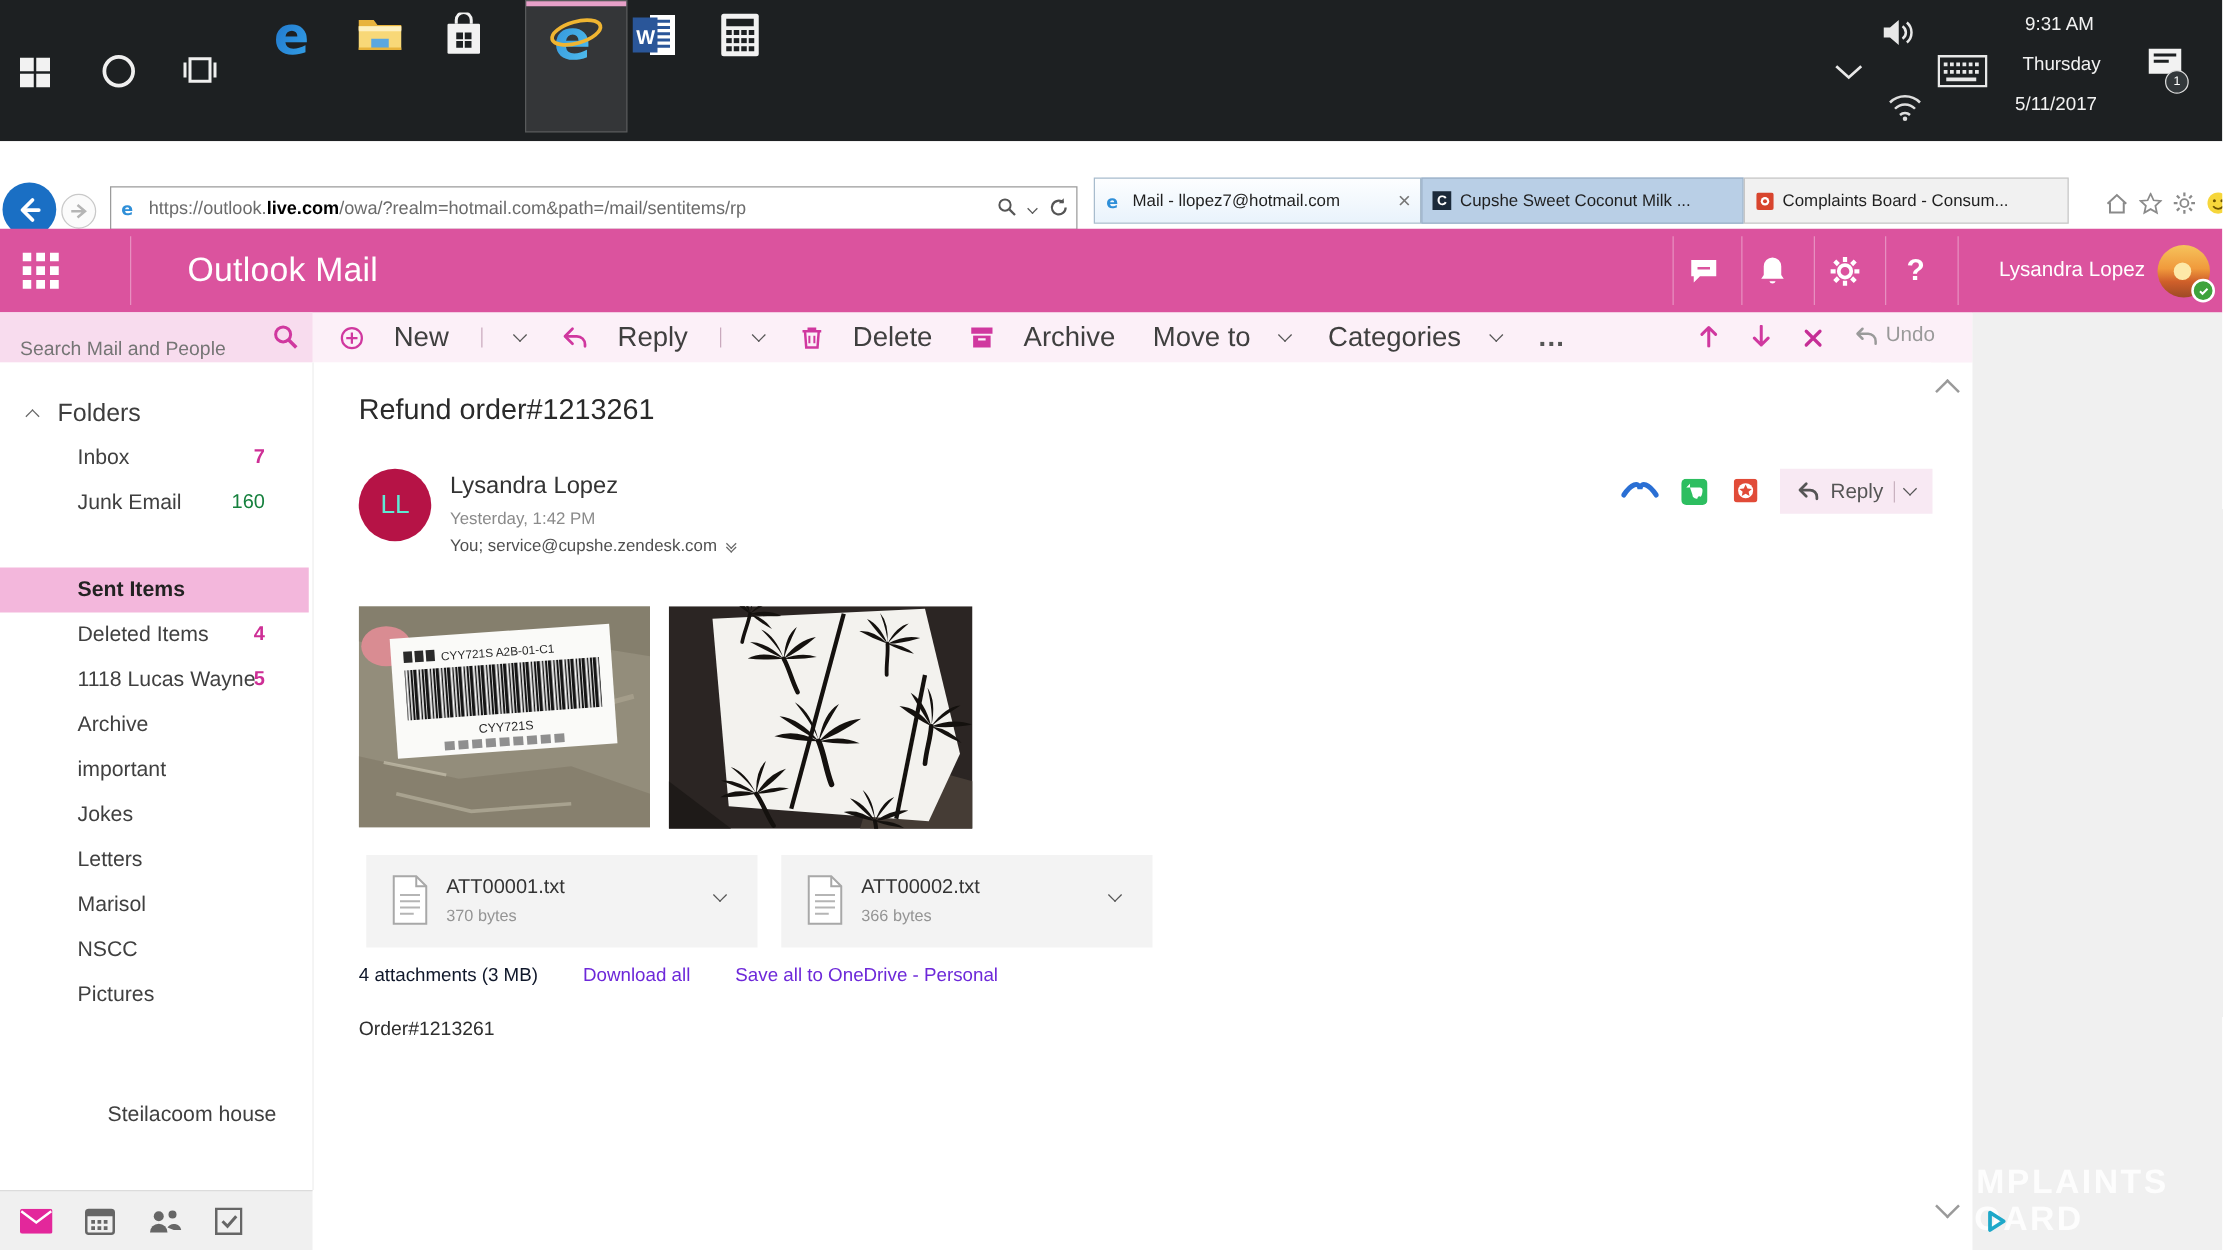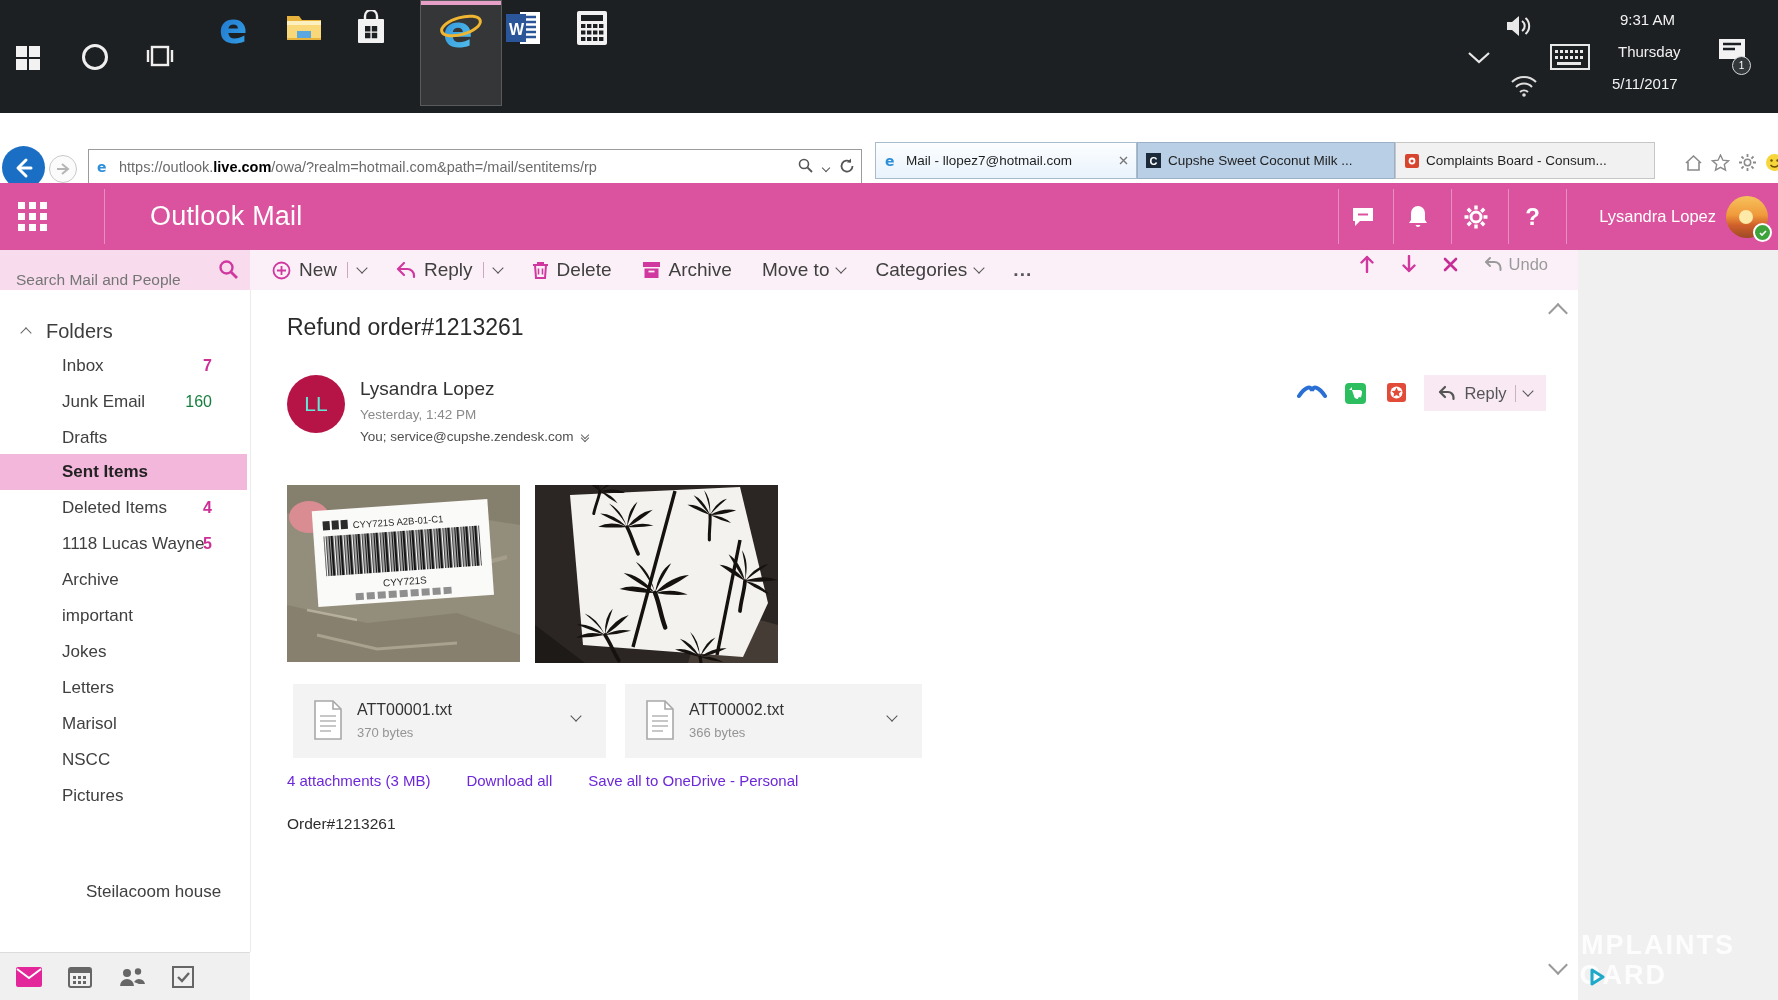--- a/index.html
+++ b/index.html
@@ -50,26 +50,26 @@
   .o-check{position:absolute;left:1753px;top:40px;width:15px;height:15px;border-radius:50%;background:#3fa33c;
            border:2px solid #fff;display:flex;align-items:center;justify-content:center;}
 
   
   .cmdbar{position:absolute;left:0;top:250px;width:1578px;height:40px;background:#fcf0f8;}
   .searchseg{position:absolute;left:0;top:0;width:250px;height:40px;background:#f8dcee;
              display:flex;align-items:flex-end;}
   .searchseg input{border:0;background:transparent;outline:none;margin-left:14px;width:185px;
                    font-size:15.5px;color:#666;font-family:"Liberation Sans",sans-serif;}
   .cmds{position:absolute;left:272px;top:0;height:40px;display:flex;align-items:center;gap:30px;}
-  .cmd{display:flex;align-items:center;gap:8px;font-size:19px;color:#3f3f3f;cursor:default;}
+  .cmd{display:flex;align-items:center;gap:24px;font-size:22px;color:#3f3f3f;cursor:default;}
   .cmd .pipe{width:1px;height:16px;background:#c9a9bd;margin:0 2px;}
   .chev{width:7px;height:7px;border-right:1.6px solid #555;border-bottom:1.6px solid #555;
         transform:rotate(45deg);display:inline-block;margin-top:-4px;}
   .chev.up{transform:rotate(-135deg);margin-top:4px;}
-  .cmds-right{position:absolute;right:30px;top:0;height:28px;display:flex;align-items:center;gap:26px;}
+  .cmds-right{position:absolute;right:30px;top:0;height:28px;display:flex;align-items:flex-end;gap:26px;}
   .undo{display:flex;align-items:center;gap:7px;color:#9a9a9a;font-size:16.5px;}
 
   
   .sidebar{position:absolute;left:0;top:290px;width:250px;height:662px;background:#fff;border-right:1px solid #ececec;}
   .folders-hd{position:absolute;left:0;top:26px;width:250px;height:30px;display:flex;align-items:center;
               font-size:20px;color:#3d3d3d;}
   .f-item{position:absolute;left:0;width:247px;height:36px;display:flex;align-items:center;
           font-size:17px;color:#404040;}
   .f-item .lbl{margin-left:62px;}
   .f-item .cnt{position:absolute;right:35px;font-size:16px;color:#ce2f96;font-weight:bold;}
@@ -92,21 +92,21 @@
   .reply-btn{position:absolute;left:1173px;top:85px;width:122px;height:36px;background:#f8e9f3;
              display:flex;align-items:center;justify-content:center;gap:8px;font-size:16.5px;color:#555;}
   .addin{position:absolute;top:93px;display:flex;align-items:center;}
 
   .att-card{position:absolute;top:394px;height:74px;background:#f3f3f3;}
   .att-card .docic{position:absolute;left:20px;top:16px;}
   .att-card .nm{position:absolute;left:64px;top:17px;font-size:16px;color:#333;}
   .att-card .sz{position:absolute;left:64px;top:41px;font-size:13px;color:#949494;}
   .att-card .chev{position:absolute;right:26px;top:32px;border-color:#555;}
   .att-row{position:absolute;left:36px;top:482px;display:flex;gap:36px;font-size:15px;align-items:center;}
-  .att-row .muted{color:#6d28d9;}
+  .att-row .muted{color:#0f172a;}
   .att-row .lnk{color:#6d28d9;}
   .bodytxt{position:absolute;left:36px;top:522px;font-size:15.5px;color:#2e2e2e;line-height:24px;}
 
   
   .rightpanel{position:absolute;left:1578px;top:250px;width:200px;height:750px;background:#f0f0f0;overflow:hidden;}
   .wmark{position:absolute;left:-20px;top:680px;color:rgba(255,255,255,.85);font-weight:bold;
          font-size:27px;letter-spacing:2px;line-height:30px;white-space:nowrap;}
   .scroll-chev{position:absolute;width:12px;height:12px;border-right:2px solid #9a9a9a;border-bottom:2px solid #9a9a9a;}
 
   svg{display:block;}
@@ -510,23 +510,20 @@
       <span class="chev up" style="margin-left:22px;margin-right:16px;border-color:#666;"></span>
       <span>Folders</span>
     </div>
     <div class="f-item" style="top:58px;">
         <span class="lbl">Inbox</span>
         <span class="cnt">7</span>
       </div>
     <div class="f-item" style="top:94px;">
         <span class="lbl">Junk Email</span>
         <span class="cnt muted">160</span>
-      </div>
-    <div class="f-item" style="top:130px;">
-        <span class="lbl">Drafts</span>
       </div>
     <div class="f-item sel" style="top:164px;">
         <span class="lbl">Sent Items</span>
       </div>
     <div class="f-item" style="top:200px;">
         <span class="lbl">Deleted Items</span>
         <span class="cnt">4</span>
       </div>
     <div class="f-item" style="top:236px;">
         <span class="lbl">1118 Lucas Wayne</span>

